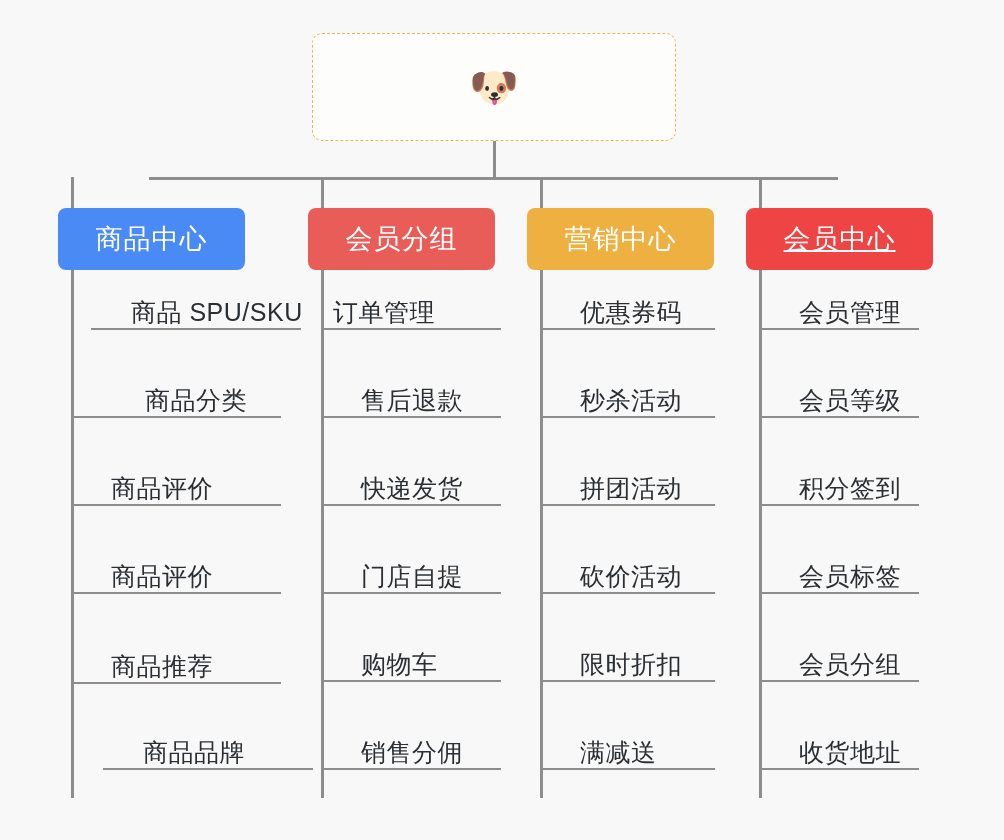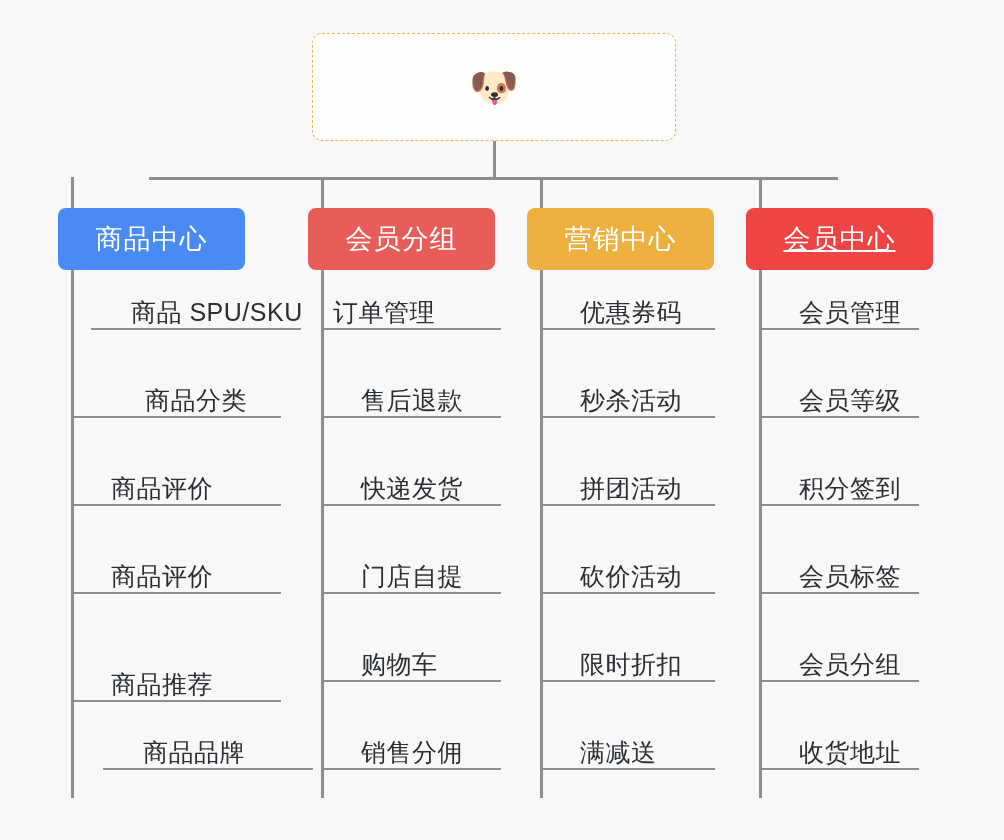--- a/index.html
+++ b/index.html
@@ -143,21 +143,21 @@
         </div>
         <div class="leaf-item" style="top: 90px; width: 210px; justify-content: center;">
           <span class="leaf-label">商品分类</span>
         </div>
         <div class="leaf-item" style="top: 178px; width: 210px;">
           <span class="leaf-label">商品评价</span>
         </div>
         <div class="leaf-item" style="top: 266px; width: 210px;">
           <span class="leaf-label">商品评价</span>
         </div>
-        <div class="leaf-item" style="top: 374px; width: 210px;">
+        <div class="leaf-item" style="top: 356px; width: 210px;">
           <span class="leaf-label">商品推荐</span>
         </div>
         <div class="leaf-item" style="top: 442px; width: 210px; margin-left: 32px;">
           <span class="leaf-label">商品品牌</span>
         </div>
       </div>
       <div class="conn conn-v-branch" style="left: 321px;"></div>
       <div class="branch-box" style="left: 308px; width: 187px; background: rgb(232, 93, 88);">
         <span>会员分组</span>
       </div>

